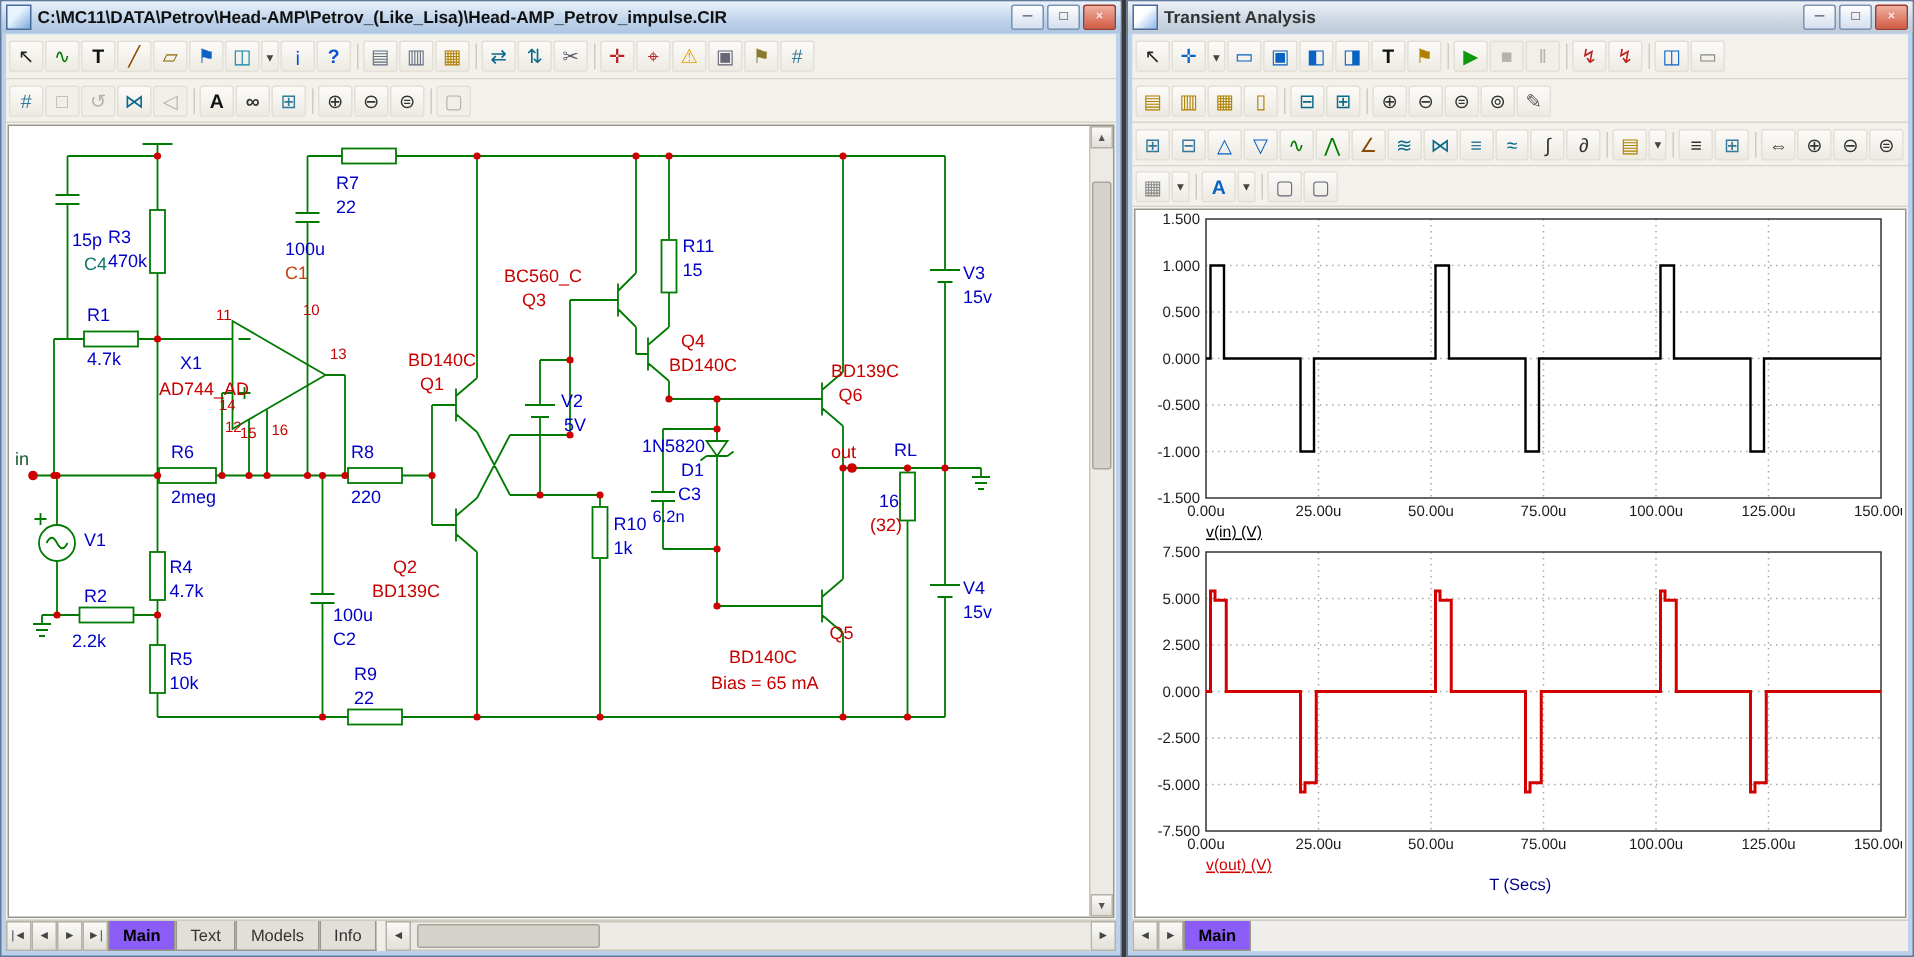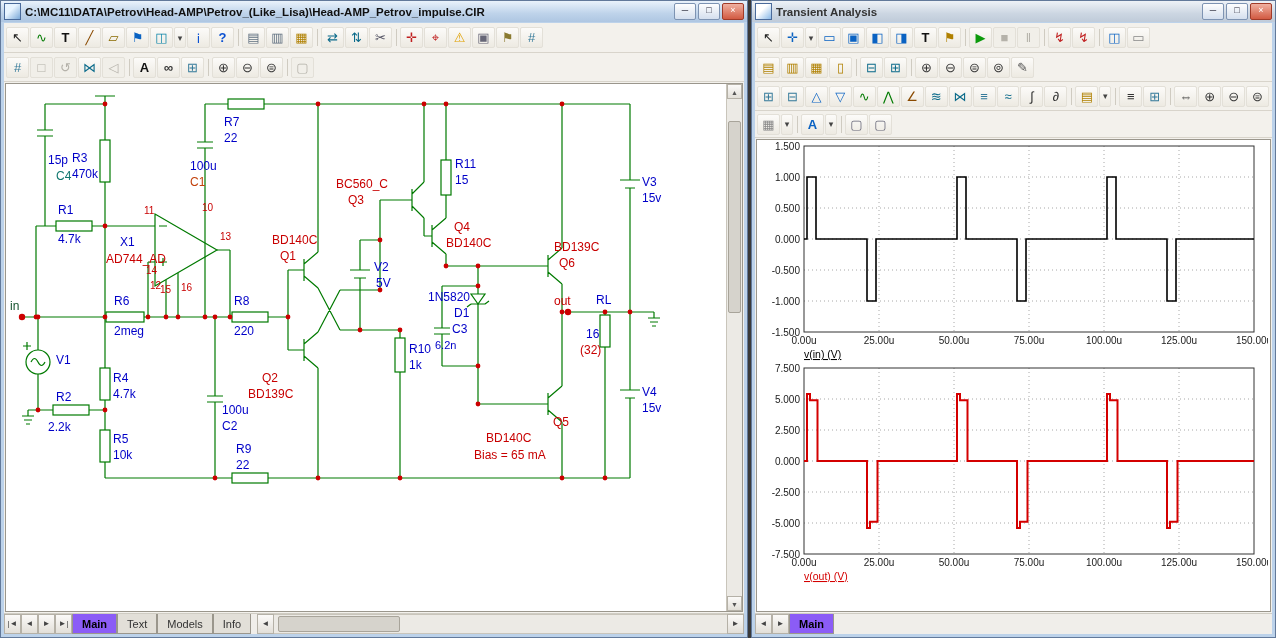--- a/index.html
+++ b/index.html
@@ -405,20 +405,21 @@
           <text x="41" y="204" text-anchor="middle" font-size="10" fill="#1a1a1a" font-family="Liberation Sans, sans-serif">0.00u</text>
           <text x="116" y="204" text-anchor="middle" font-size="10" fill="#1a1a1a" font-family="Liberation Sans, sans-serif">25.00u</text>
           <text x="191" y="204" text-anchor="middle" font-size="10" fill="#1a1a1a" font-family="Liberation Sans, sans-serif">50.00u</text>
           <text x="266" y="204" text-anchor="middle" font-size="10" fill="#1a1a1a" font-family="Liberation Sans, sans-serif">75.00u</text>
           <text x="341" y="204" text-anchor="middle" font-size="10" fill="#1a1a1a" font-family="Liberation Sans, sans-serif">100.00u</text>
           <text x="416" y="204" text-anchor="middle" font-size="10" fill="#1a1a1a" font-family="Liberation Sans, sans-serif">125.00u</text>
           <text x="491" y="204" text-anchor="middle" font-size="10" fill="#1a1a1a" font-family="Liberation Sans, sans-serif">150.00u</text>
           <polyline points="41.0,99.0 44.0,99.0 44.0,32.0 47.0,32.0 47.0,38.2 54.5,38.2 54.5,99.0 104.0,99.0 104.0,166.0 107.0,166.0 107.0,159.8 114.5,159.8 114.5,99.0 194.0,99.0 194.0,32.0 197.0,32.0 197.0,38.2 204.5,38.2 204.5,99.0 254.0,99.0 254.0,166.0 257.0,166.0 257.0,159.8 264.5,159.8 264.5,99.0 344.0,99.0 344.0,32.0 347.0,32.0 347.0,38.2 354.5,38.2 354.5,99.0 404.0,99.0 404.0,166.0 407.0,166.0 407.0,159.8 414.5,159.8 414.5,99.0 491.0,99.0" fill="none" stroke="#d40000" stroke-width="2" stroke-linejoin="miter"></polyline>
           <text x="41" y="218" font-size="10.5" fill="#d40000" text-decoration="underline" font-family="Liberation Sans, sans-serif">v(out) (V)</text>
         </svg>
+      <div class="xaxis-label">T (Secs)</div>
     </div>
     <div class="bottombar">
       <div id="right-tab-arrows" style="display:flex">
           <div class="tabarrow">◄</div>
           <div class="tabarrow">►</div>
         </div>
       <div id="right-tabs" style="display:flex">
           <div class="tab selected">Main</div>
         </div>
     </div>

